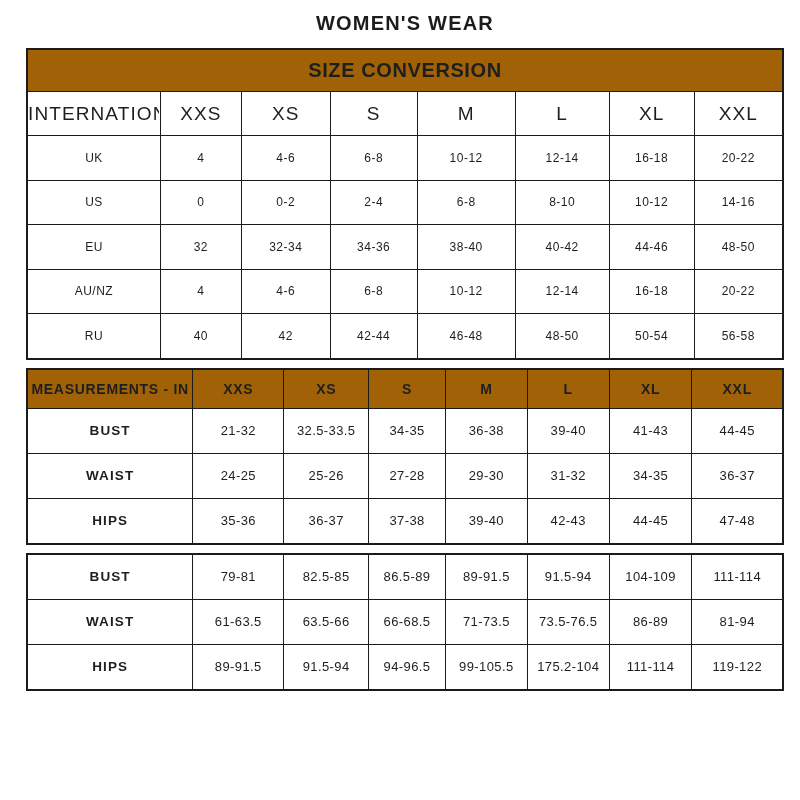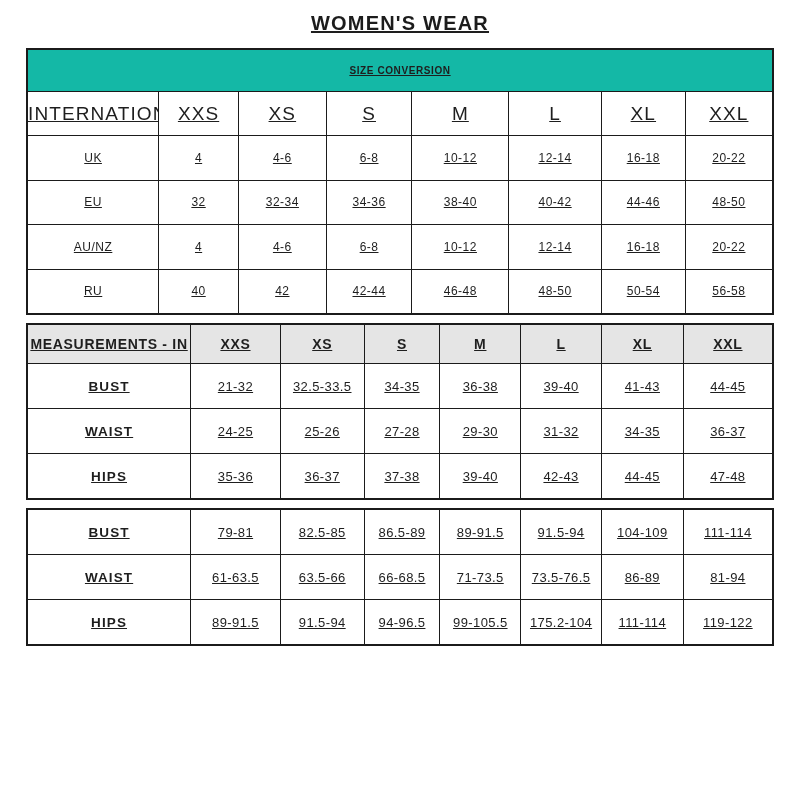--- a/index.html
+++ b/index.html
@@ -2,21 +2,21 @@
 <html><head>
 <meta charset="utf-8">
 <style>
   html, body { margin: 0; padding: 0; }
   body {
     width: 800px; height: 800px;
     background: #ffffff;
     font-family: "Liberation Sans", sans-serif;
     color: #1e1e1e;
   }
-  .page { padding: 9px 26px 0 26px; text-decoration: underline; }
+  .page { padding: 9px 16px 0 26px; }
   .title {
     text-align: center;
     font-size: 20px;
     font-weight: 700;
     letter-spacing: 1.2px;
     margin: 3px 0 13px 0;
     color: #1c1c1c;
   }
   table {
     width: 100%;
@@ -28,43 +28,43 @@
     border: 1.5px solid #1b1b1b;
     text-align: center;
     vertical-align: middle;
     padding: 0;
     overflow: hidden;
   }
   .gap { height: 8px; }
 
   
   .t1 .band-cell {
-    background: #14b8a6;
+    background: #a16207;
     height: 41px;
     font-weight: 700;
-    font-size: 10px;
+    font-size: 20px;
     letter-spacing: 0.6px;
   }
   .t1 .head td {
     height: 43px;
     font-size: 19px;
     font-weight: 400;
     letter-spacing: 1.1px;
     border-radius: 14px;
   }
   .t1 .data td {
     height: 43.5px;
     font-size: 12px;
     font-weight: 400;
     letter-spacing: 0.5px;
   }
 
   
   .meas .head td {
-    background: #e5e5e5;
+    background: #a16207;
     height: 38px;
     font-weight: 700;
     font-size: 14px;
     letter-spacing: 0.7px;
   }
   .meas .data td { height: 44px; }
   .meas .lbl {
     font-weight: 600;
     font-size: 13.5px;
     letter-spacing: 1.1px;
@@ -111,20 +111,30 @@
       <td>UK</td>
       <td>4</td>
       <td>4-6</td>
       <td>6-8</td>
       <td>10-12</td>
       <td>12-14</td>
       <td>16-18</td>
       <td>20-22</td>
     </tr>
     <tr class="data">
+      <td>US</td>
+      <td>0</td>
+      <td>0-2</td>
+      <td>2-4</td>
+      <td>6-8</td>
+      <td>8-10</td>
+      <td>10-12</td>
+      <td>14-16</td>
+    </tr>
+    <tr class="data">
       <td>EU</td>
       <td>32</td>
       <td>32-34</td>
       <td>34-36</td>
       <td>38-40</td>
       <td>40-42</td>
       <td>44-46</td>
       <td>48-50</td>
     </tr>
     <tr class="data">

